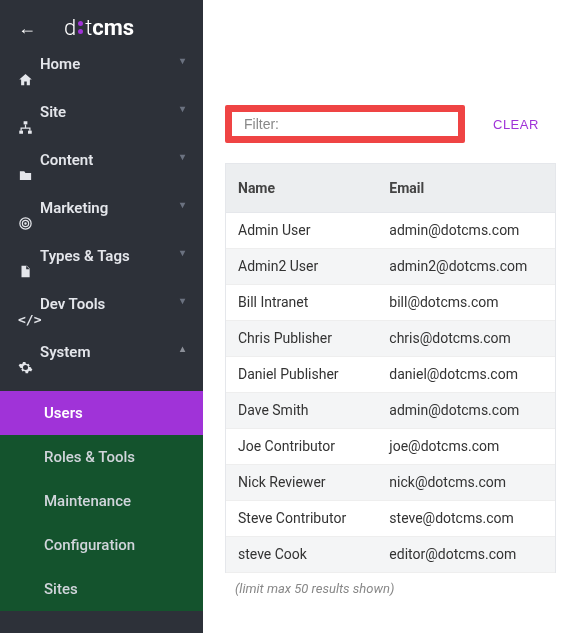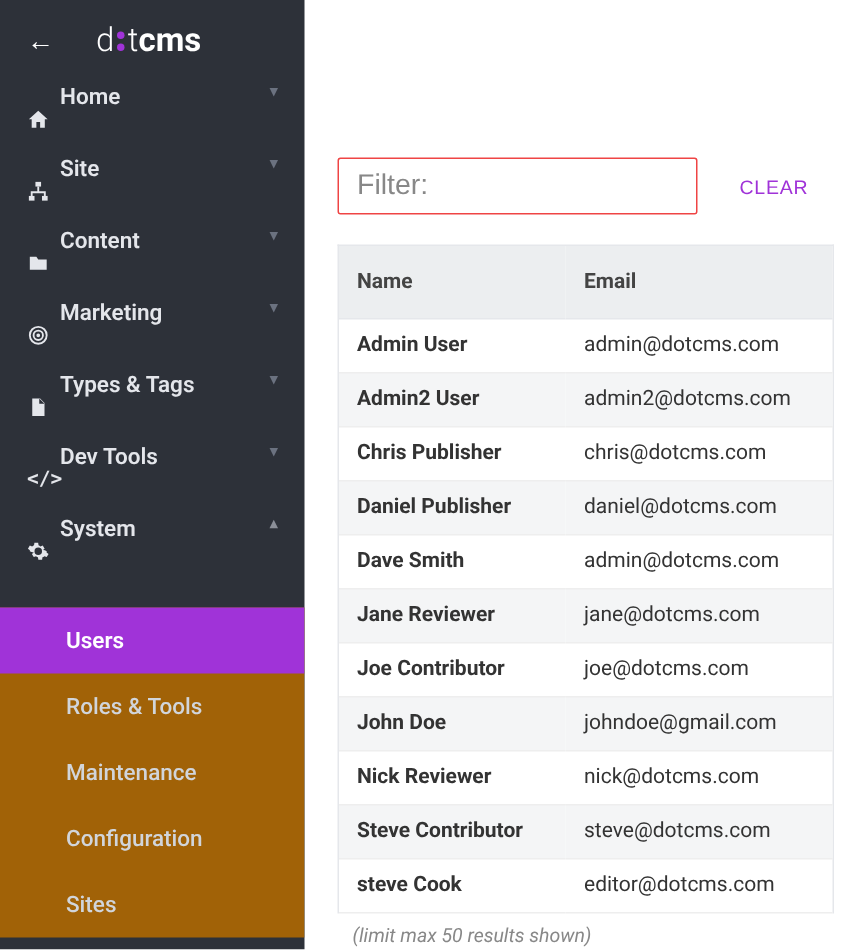--- a/index.html
+++ b/index.html
@@ -10,35 +10,35 @@
 .back-arrow { color: #fff; font-size: 18px; font-weight: bold; margin-right: 28px; cursor: pointer; }
 .logo { color: #fff; font-size: 22px; font-weight: 300; display: flex; align-items: center; }
 .logo .dot-colon { letter-spacing: -1px; }
 .logo .cms-bold { font-weight: 700; }
 .sidebar-nav { flex: 1; overflow-y: auto; }
 .nav-item { display: flex; height: 48px; padding: 0 18px; cursor: pointer; font-size: 15px; font-weight: 600; color: #e4e6eb; }
 .nav-item .icon-slot { width: 22px; display: flex; align-items: center; justify-content: flex-start; font-size: 14px; color: #e4e6eb; }
 .nav-item .label { flex: 1; }
 .nav-item .chevron { font-size: 10px; color: #6b7280; }
 .nav-item.expanded .chevron { color: #8b8f98; }
-.sub-items { background: #a16207; margin-top: 14px; }
+.sub-items { background: #14532d; }
 .sub-item { display: flex; align-items: center; height: 44px; padding-left: 44px; font-size: 15px; font-weight: 500; color: #d1d5db; cursor: pointer; }
 .sub-item.active { background: #a033d8; color: #fff; font-weight: 600; }
 .main { flex: 1; padding: 20px 0 0 0; overflow: hidden; display: flex; flex-direction: column; }
 .content-box { margin: 85px 12px 0 22px; display: flex; flex-direction: column; }
 .filter-row { display: flex; align-items: center; margin-bottom: 20px; gap: 20px; }
-.filter-input { flex: 1; height: 38px; border: 1px solid #ef4444; border-radius: 2px; padding: 0 12px; font-size: 19px; outline: none; color: #555; max-width: 240px; }
+.filter-input { flex: 1; height: 38px; border: 7px solid #ef4444; border-radius: 2px; padding: 0 12px; font-size: 14px; outline: none; color: #555; max-width: 240px; }
 .filter-input::placeholder { color: #888; }
 .clear-btn { color: #a033d8; font-weight: 400; font-size: 13px; letter-spacing: 0.5px; cursor: pointer; background: none; border: none; padding: 0 8px; }
 .table-wrap { border: 1px solid #e5e7eb; border-bottom: none; }
 .table { width: 100%; border-collapse: collapse; table-layout: fixed; }
 .table th { text-align: left; background: #eceef0; font-weight: 700; font-size: 14px; color: #444; padding: 8px 12px; height: 48px; border-bottom: 1px solid #e5e7eb; }
 .table td { padding: 8px 12px; height: 36px; font-size: 14px; color: #333; border-bottom: 1px solid #eee; }
 .table tr:nth-child(even) td { background: #f4f5f6; }
-.col-name { width: 46%; font-weight: bold; }
+.col-name { width: 46%; }
 .col-email { width: 54%; }
 .limit-text { font-style: italic; color: #888; font-size: 13px; padding: 8px 10px; }
 svg { display: block; }
 </style>
 </head>
 <body>
 
 <div class="app">
   <aside class="sidebar">
     <div class="sidebar-header">
@@ -148,42 +148,38 @@
           <tbody id="table-body">
               <tr>
                 <td class="col-name">Admin User</td>
                 <td class="col-email">admin@dotcms.com</td>
               </tr>
               <tr>
                 <td class="col-name">Admin2 User</td>
                 <td class="col-email">admin2@dotcms.com</td>
               </tr>
               <tr>
+                <td class="col-name">Bill Intranet</td>
+                <td class="col-email">bill@dotcms.com</td>
+              </tr>
+              <tr>
                 <td class="col-name">Chris Publisher</td>
                 <td class="col-email">chris@dotcms.com</td>
               </tr>
               <tr>
                 <td class="col-name">Daniel Publisher</td>
                 <td class="col-email">daniel@dotcms.com</td>
               </tr>
               <tr>
                 <td class="col-name">Dave Smith</td>
                 <td class="col-email">admin@dotcms.com</td>
               </tr>
               <tr>
-                <td class="col-name">Jane Reviewer</td>
-                <td class="col-email">jane@dotcms.com</td>
-              </tr>
-              <tr>
                 <td class="col-name">Joe Contributor</td>
                 <td class="col-email">joe@dotcms.com</td>
-              </tr>
-              <tr>
-                <td class="col-name">John Doe</td>
-                <td class="col-email">johndoe@gmail.com</td>
               </tr>
               <tr>
                 <td class="col-name">Nick Reviewer</td>
                 <td class="col-email">nick@dotcms.com</td>
               </tr>
               <tr>
                 <td class="col-name">Steve Contributor</td>
                 <td class="col-email">steve@dotcms.com</td>
               </tr>
               <tr>

